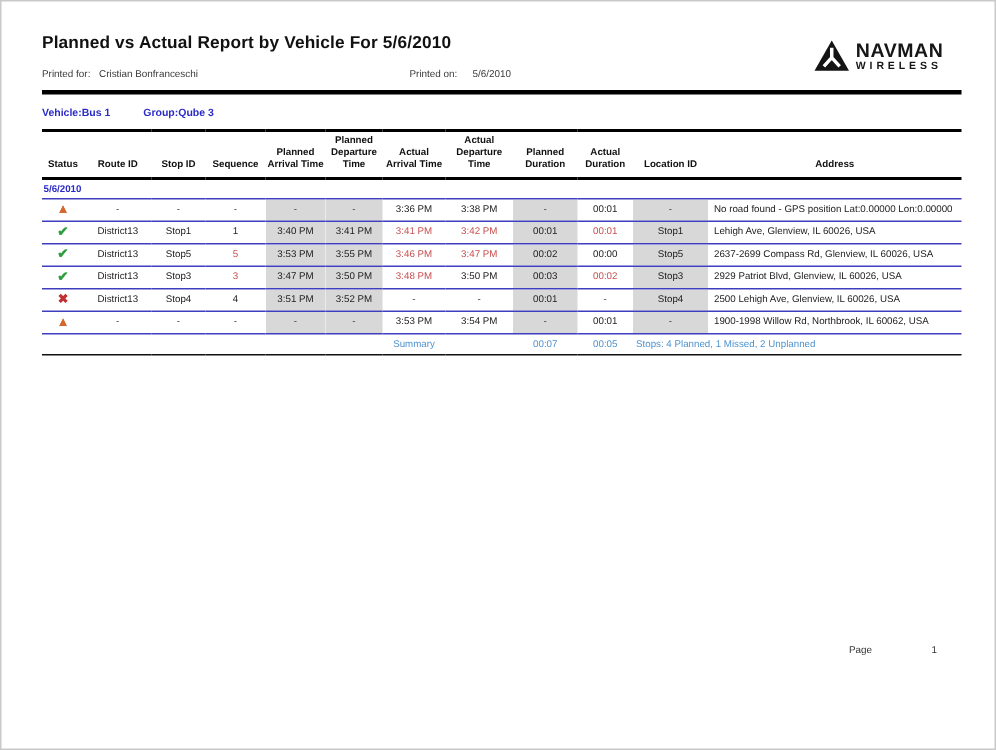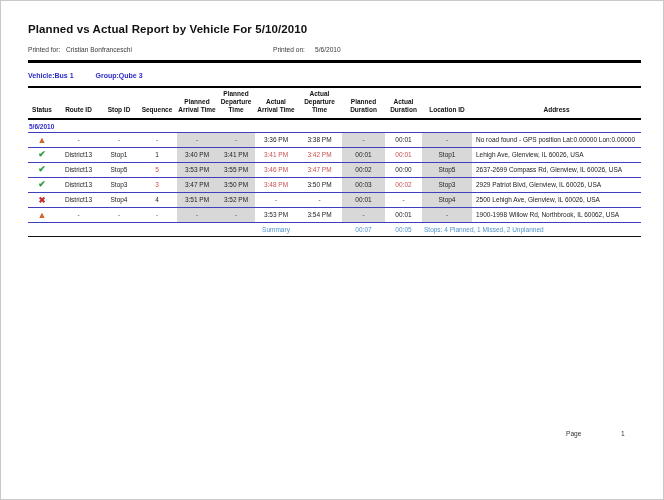--- a/index.html
+++ b/index.html
@@ -59,22 +59,34 @@
   
   .footer { position:absolute; top:429px; left:0; width:100%; font-size:6.6px; color:#333; }
   .footer .pg-label { position:absolute; left:565px; }
   .footer .pg-num { position:absolute; left:620px; }
 </style>
 </head>
 <body>
 
 <div class="page">
   <div class="content">
-    <div class="title">Planned vs Actual Report by Vehicle For 5/10/2010</div>
-
+    <div class="title">Planned vs Actual Report by Vehicle For 5/6/2010</div>
+
+    <div class="logo">
+      <span class="logo-icon icon">
+        <svg width="25" height="23" viewBox="0 0 26 24">
+          <polygon points="13,1 25,22 1,22" fill="#141414"></polygon>
+          <path d="M13 6 L13 13 M13 13 L7.5 19 M13 13 L18.5 19" stroke="#ffffff" stroke-width="2.4" fill="none"></path>
+        </svg>
+      </span>
+      <span>
+        <div class="logo-name">NAVMAN</div>
+        <div class="logo-sub">WIRELESS</div>
+      </span>
+    </div>
 
     <div class="printed">
       <span class="pf-label">Printed for:</span>
       <span class="pf-value">Cristian Bonfranceschi</span>
       <span class="po-label">Printed on:</span>
       <span class="po-value">5/6/2010</span>
     </div>
     <div class="rule"></div>
 
     <div class="vehicle-line">

